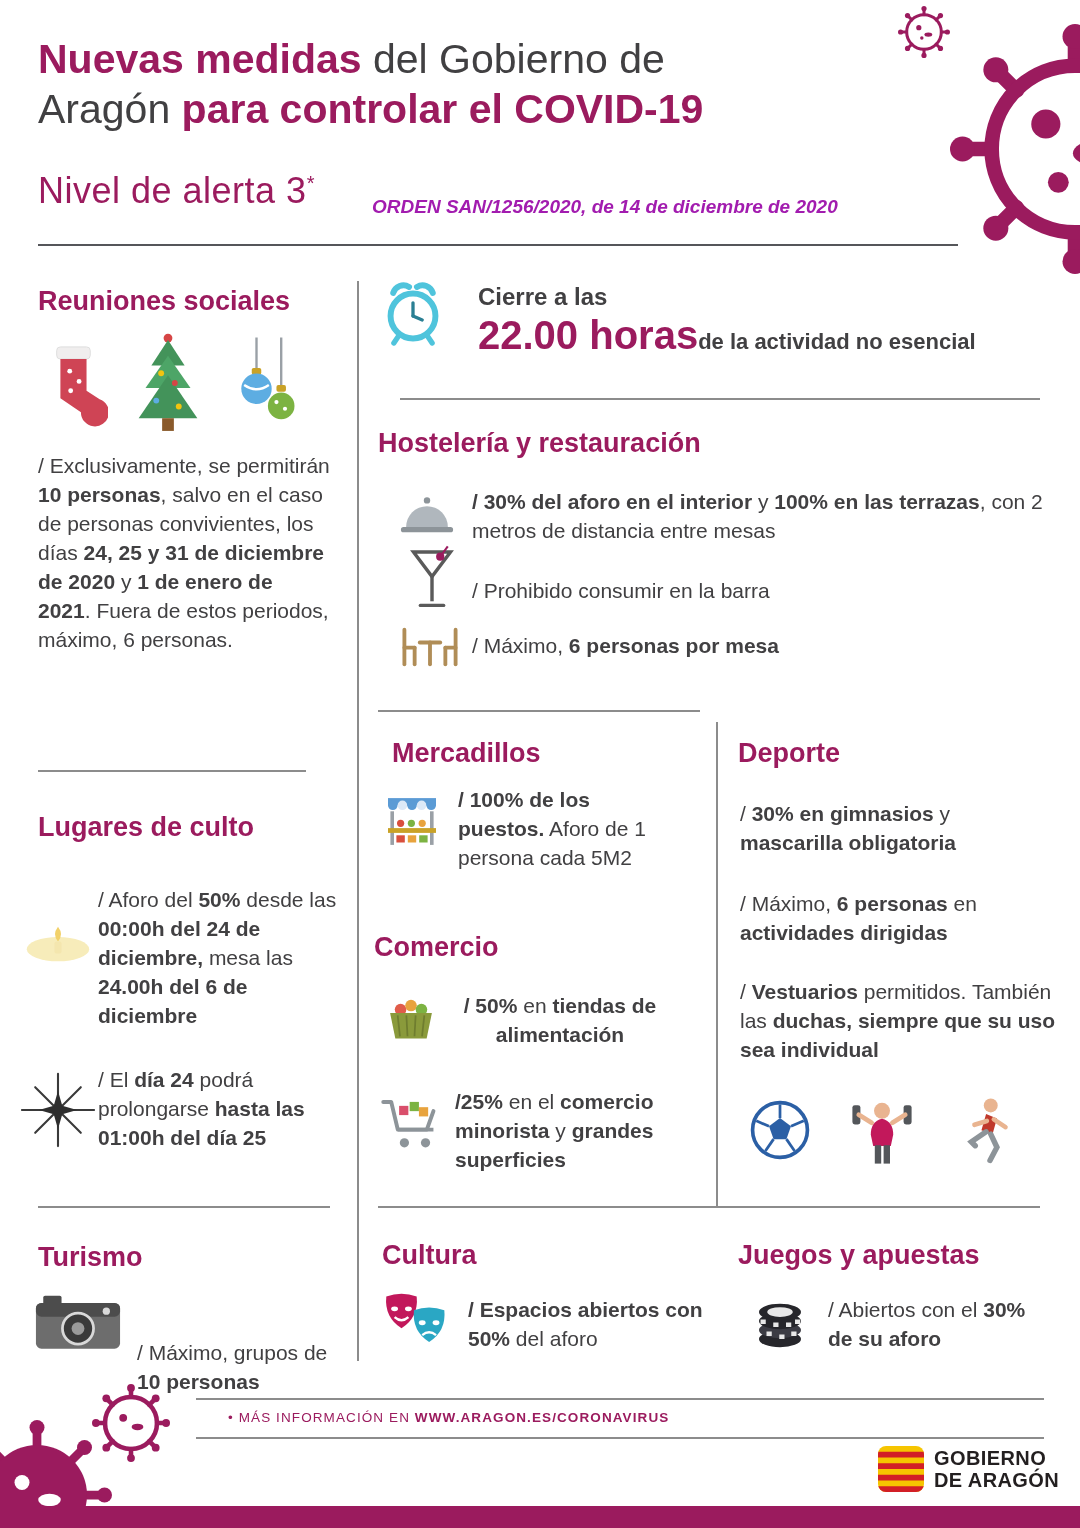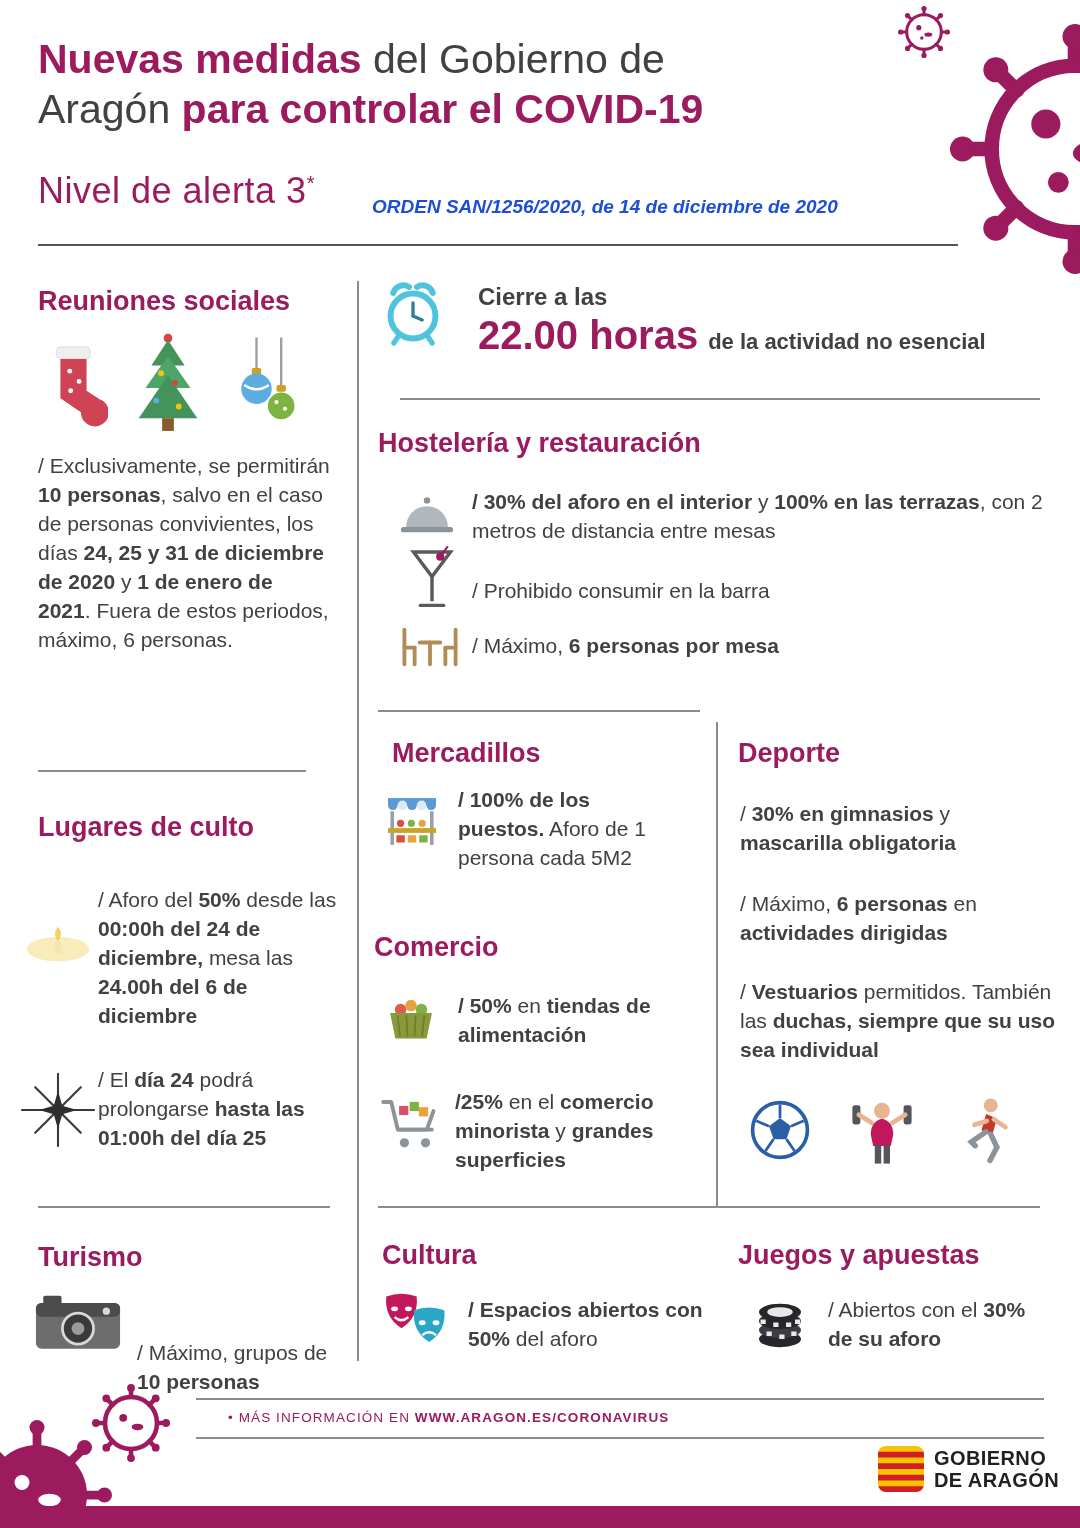--- a/index.html
+++ b/index.html
@@ -11,26 +11,26 @@
   *{margin:0;padding:0;box-sizing:border-box;}
   body{background:#ededed;font-family:"Liberation Sans",sans-serif;}
   .page{position:relative;width:1080px;height:1528px;background:#ffffff;color:var(--ink);overflow:hidden;margin:0 auto;}
   .abs{position:absolute;}
   .hr{background:var(--line);height:2px;}
   .vr{background:var(--line);width:2px;}
   .title{font-size:41px;line-height:1.22;font-weight:400;color:var(--ink);}
   .title b{color:var(--accent);font-weight:700;}
   .alert{font-size:36px;color:var(--accent);font-weight:400;letter-spacing:.5px;}
   .alert sup{font-size:20px;}
-  .order{font-size:19px;font-style:italic;font-weight:700;color:#1d4ed8;}
+  .order{font-size:19px;font-style:italic;font-weight:700;color:#a21caf;}
   .h2{font-size:27px;font-weight:700;color:var(--accent);}
   .body{font-size:21px;line-height:1.38;color:var(--ink);}
   .body b{font-weight:700;}
   .close-lead{font-size:24px;font-weight:700;color:var(--ink);}
-  .close-row{display:flex;align-items:baseline;gap:10px;margin-top:2px;}
+  .close-row{display:flex;align-items:baseline;margin-top:2px;}
   .close-time{font-size:40px;font-weight:700;color:var(--accent);}
   .close-tail{font-size:22px;font-weight:700;color:var(--ink);}
   .footer-info{font-size:13.5px;letter-spacing:1.1px;color:var(--accent);}
   .footer-info b{font-weight:700;}
   .logo{display:flex;align-items:center;gap:10px;}
   .logo-text{font-size:20px;font-weight:700;color:#231f20;line-height:1.1;letter-spacing:.4px;}
   .bottom-bar{background:var(--accent);}
   .icon{display:block;}
   .icon svg{width:100%;height:100%;display:block;}
   .xmas-row{display:flex;align-items:flex-end;gap:16px;}
@@ -285,21 +285,21 @@
         <circle cx="68" cy="34" r="10" fill="#7cb342"></circle>
         <path d="M14 40 h72 l-9 44 h-54 z" fill="#8a9a3b"></path>
         <g stroke="#6f7d2f" stroke-width="3">
           <line x1="27" y1="44" x2="31" y2="80"></line>
           <line x1="42" y1="44" x2="44" y2="80"></line>
           <line x1="58" y1="44" x2="56" y2="80"></line>
           <line x1="73" y1="44" x2="69" y2="80"></line>
         </g>
       </svg>
   </span>
-  <p class="abs body" style="left:458px;top:992px;width:240px;"><b>/ 50%</b><span> en </span><b>tiendas de alimentación</b></p>
+  <p class="abs body" style="left:440px;top:992px;width:240px;text-align:center;"><b>/ 50%</b><span> en </span><b>tiendas de alimentación</b></p>
 
   <span class="abs icon" style="left:378px;top:1090px;width:66px;height:70px;">
     <svg viewBox="0 0 100 90">
         <rect x="32" y="16" width="14" height="14" fill="#d94f6b"></rect>
         <rect x="48" y="10" width="14" height="14" fill="#7cb342"></rect>
         <rect x="62" y="18" width="14" height="14" fill="#e8a33d"></rect>
         <path d="M8 10 h12 l10 42 h44 l10 -28" fill="none" stroke="#8d9499" stroke-width="6" stroke-linejoin="round" stroke-linecap="round"></path>
         <line x1="30" y1="52" x2="84" y2="52" stroke="#8d9499" stroke-width="6"></line>
         <circle cx="40" cy="72" r="7" fill="#8d9499"></circle>
         <circle cx="72" cy="72" r="7" fill="#8d9499"></circle>

